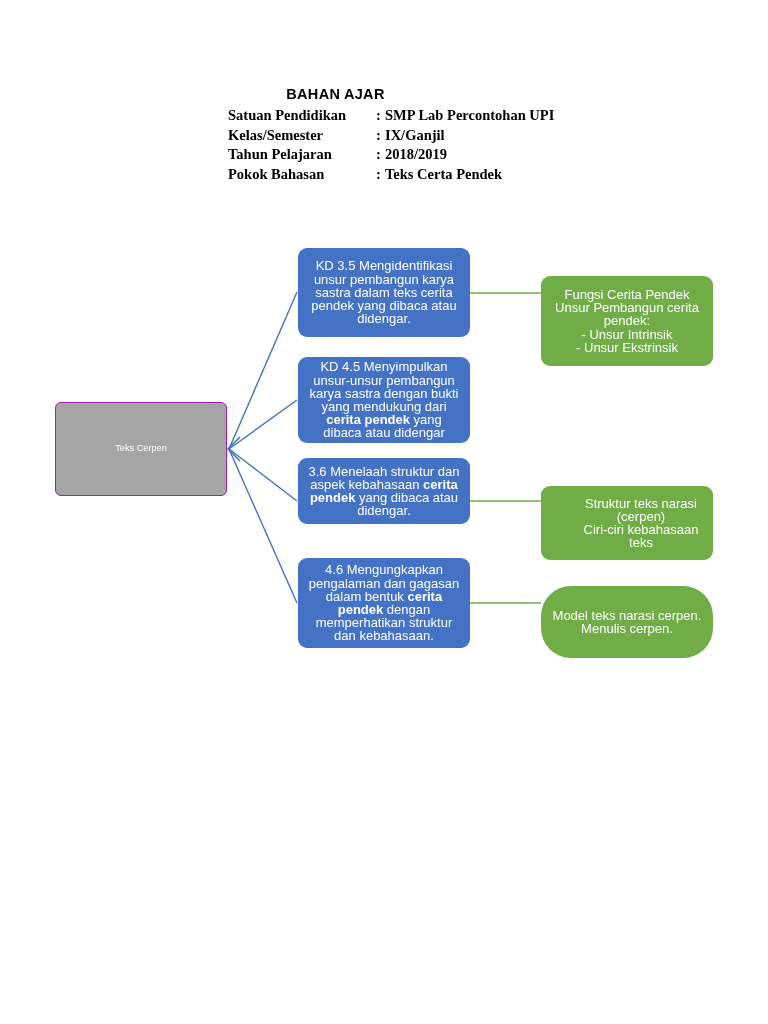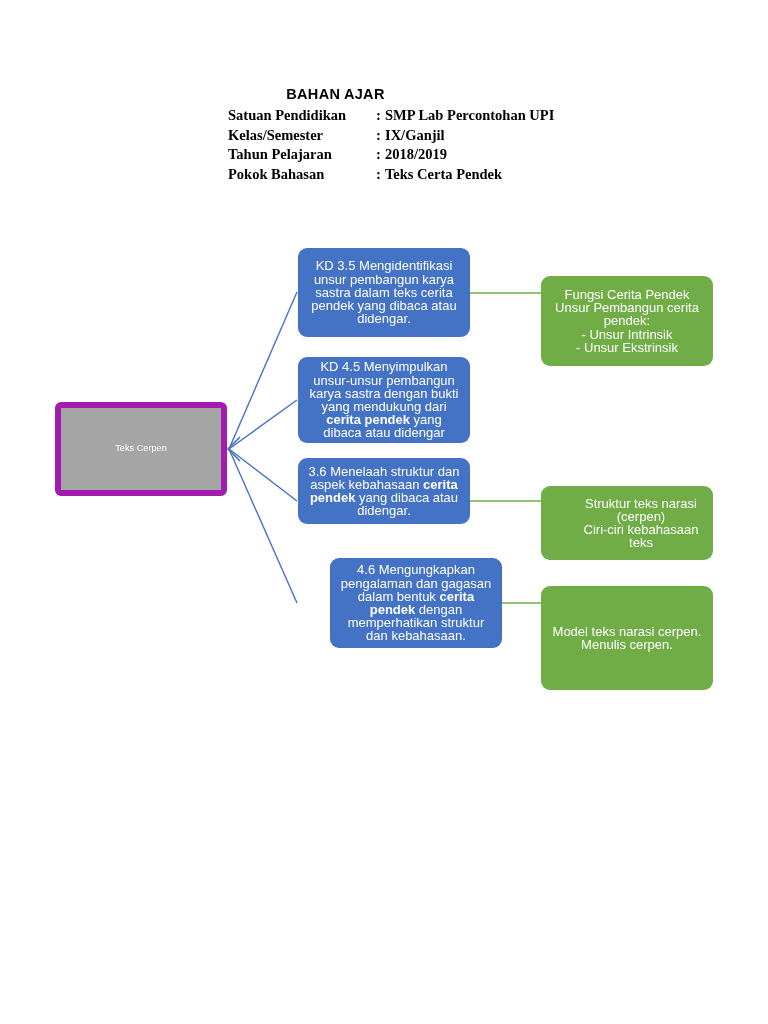--- a/index.html
+++ b/index.html
@@ -79,50 +79,50 @@
     justify-content: center;
     text-align: center;
     color: #ffffff;
     font-size: 13px;
     line-height: 13.2px;
     padding: 4px 9px;
   }
 
   .node-root {
     background: #A5A5A5;
-    border: 6px solid #a21caf;
+    border: 1px solid #a21caf;
     border-radius: 6px;
     left: 55px;
     top: 402px;
     width: 172px;
     height: 94px;
     font-size: 9.2px;
   }
 
   .node-kd {
     background: #4472C4;
     border-radius: 9px;
     left: 298px;
     width: 172px;
   }
   .node-kd-1 { top: 248px;  height: 89px; }
   .node-kd-2 { top: 357px;  height: 86px; }
   .node-kd-3 { top: 458px;  height: 66px; }
-  .node-kd-4 { top: 558px;  height: 90px; margin-left: 32px; }
+  .node-kd-4 { top: 558px;  height: 90px; }
 
   .node-out {
     background: #70AD47;
     border-radius: 9px;
     left: 541px;
     width: 172px;
     margin-top: 28px;
   }
   .node-out-1 { top: 248px; height: 90px; }
   .node-out-3 { top: 458px; height: 74px; padding-left: 37px; }
-  .node-out-4 { top: 558px; height: 104px; }
+  .node-out-4 { top: 558px; height: 72px; border-radius: 30px; }
 
   .node-text {
     display: block;
     width: 100%;
   }
   .node-text b { font-weight: bold; }
 </style>
 </head>
 <body>
 

